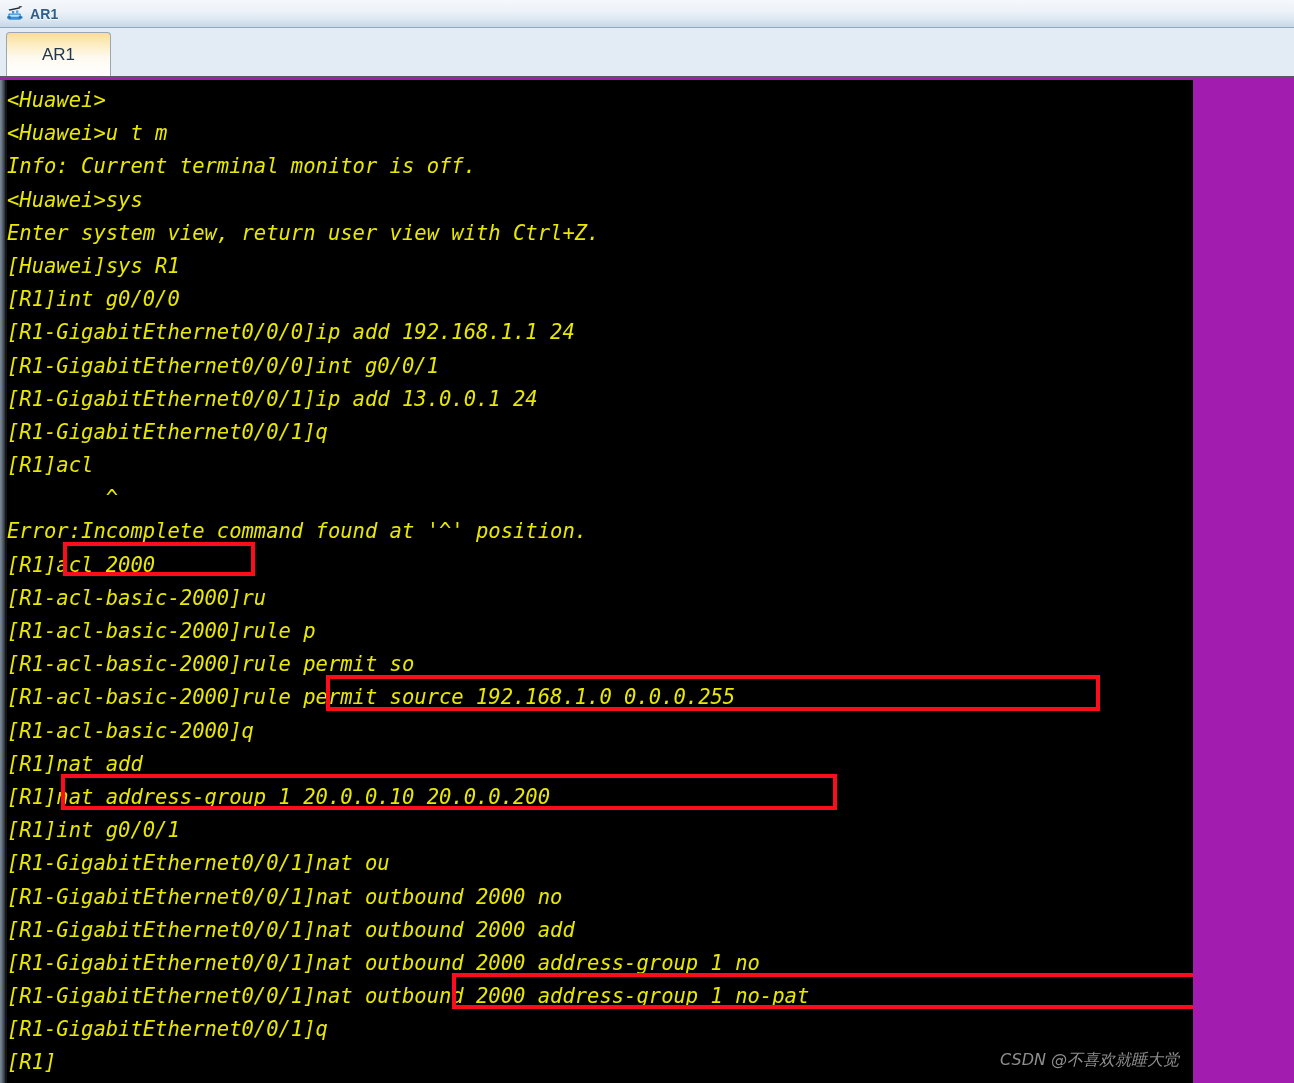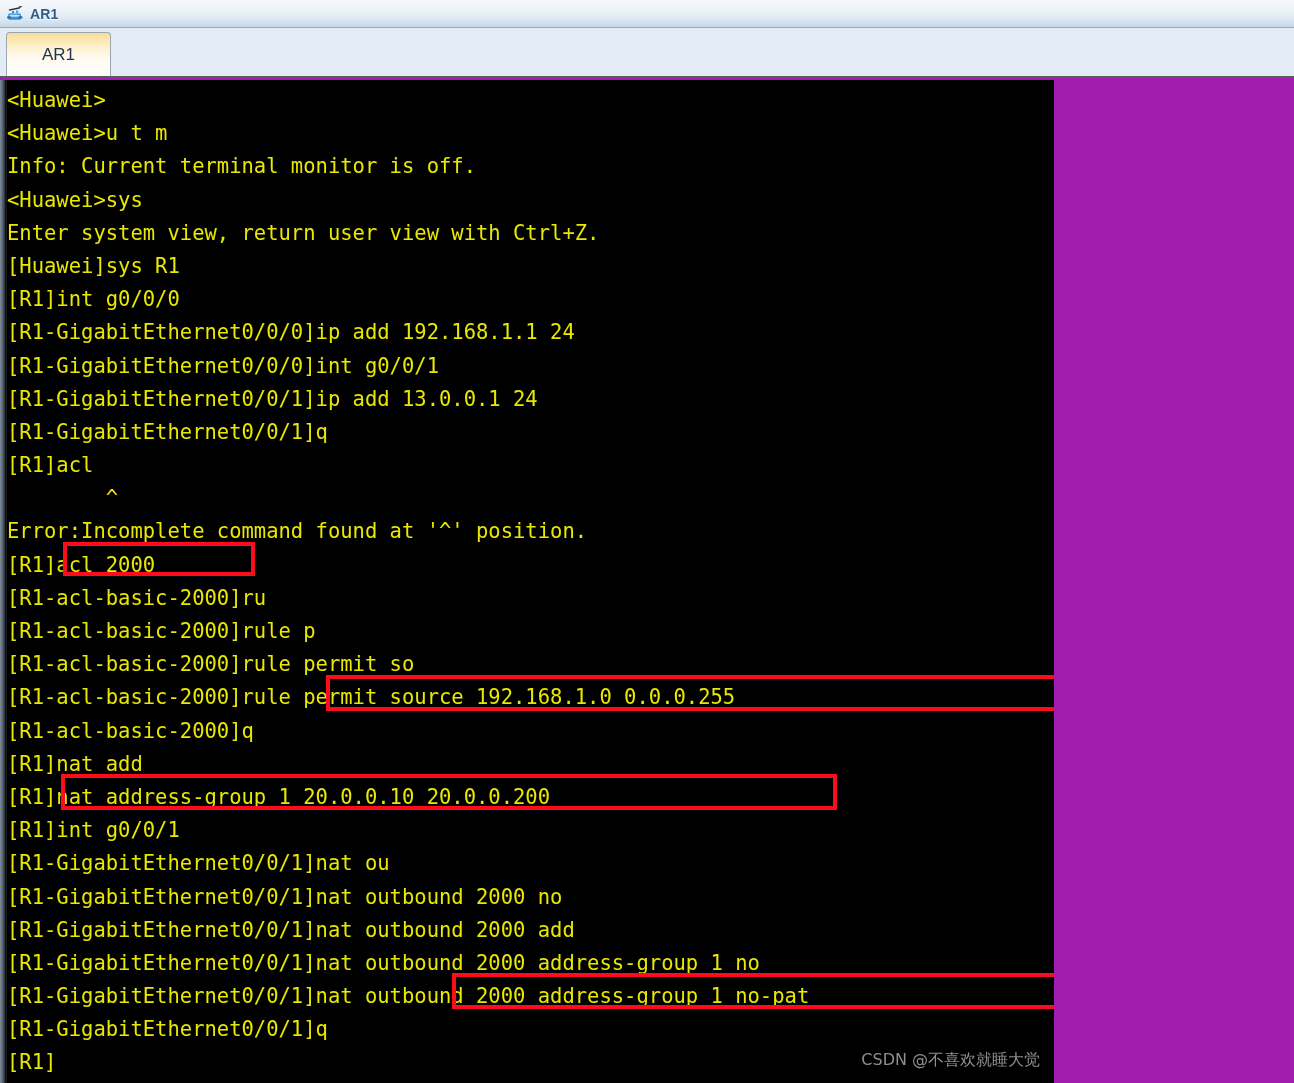--- a/index.html
+++ b/index.html
@@ -76,24 +76,25 @@
     font-size: 17px;
     color: #20374d;
     font-weight: normal;
   }
 
   
   .terminal-wrap {
     position: absolute;
     left: 0;
     top: 80px;
-    width: 1054px;
+    width: 1193px;
     height: 1003px;
     background: #000000;
     overflow: hidden;
+    font-style: italic;
   }
   .term-edge {
     position: absolute;
     left: 0; top: 0;
     width: 5px;
     height: 100%;
     background: linear-gradient(to right, #7f8c99 0%, #5d6a77 45%, #2a2f35 100%);
   }
   .term-edge2 {
     position: absolute;

